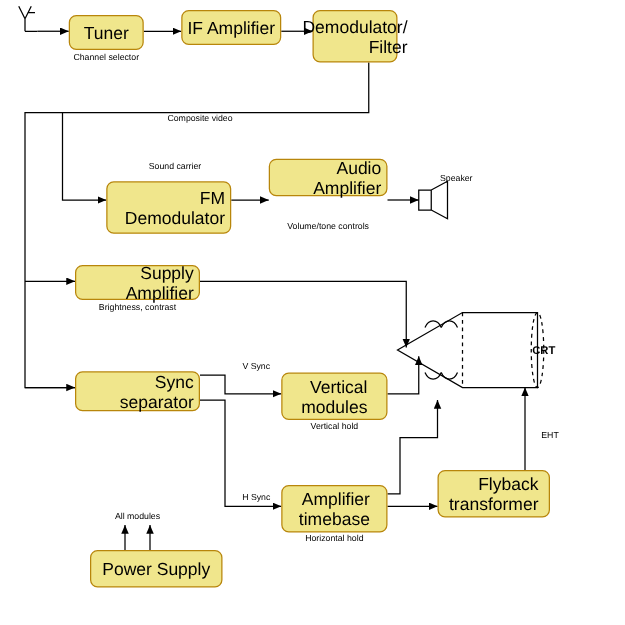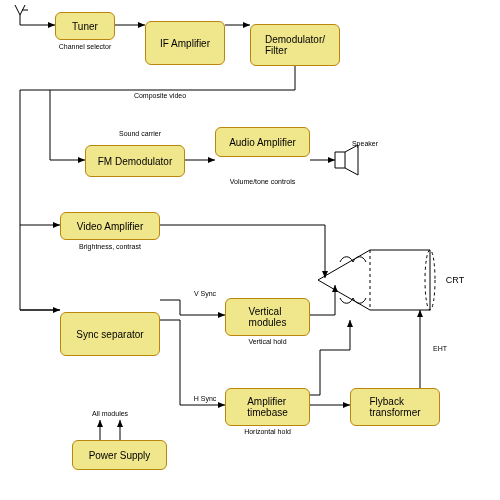--- a/index.html
+++ b/index.html
@@ -13,22 +13,22 @@
     font-size: 10px;
   }
   .box {
     position: absolute;
     background: #f0e68c;
     border: 1px solid #b8860b;
     border-radius: 6px;
     display: flex;
     align-items: center;
     justify-content: center;
-    text-align: left;
-    font-size: 10px;
+    text-align: right;
+    font-size: 14px;
     padding: 2px 4px;
     box-sizing: border-box;
   }
   .label {
     position: absolute;
     font-size: 7px;
     text-align: center;
     color: #000;
   }
   svg {
@@ -102,45 +102,45 @@
     <ellipse class="line dashed" cx="430" cy="280" rx="5" ry="30"></ellipse>
 
     <path class="line" d="M340,262 C343,255 350,255 353,262"></path>
     <path class="line" d="M353,262 C356,255 363,255 366,262"></path>
     <path class="line" d="M340,298 C343,305 350,305 353,298"></path>
     <path class="line" d="M353,298 C356,305 363,305 366,298"></path>
   </g>
 </svg>
 
 <div class="box" style="left:55px;top:12px;width:60px;height:28px">Tuner</div>
-<div class="box" style="left:145px;top:21px;width:80px;height:44px">IF Amplifier</div>
-<div class="box" style="left:250px;top:24px;width:90px;height:42px;white-space:pre-line">Demodulator/
+<div class="box" style="left:145px;top:8px;width:80px;height:28px">IF Amplifier</div>
+<div class="box" style="left:250px;top:8px;width:68px;height:42px;white-space:pre-line">Demodulator/
 Filter</div>
 
-<div class="box" style="left:85px;top:145px;width:100px;height:32px">FM Demodulator</div>
+<div class="box" style="left:85px;top:145px;width:100px;height:42px">FM Demodulator</div>
 <div class="box" style="left:215px;top:127px;width:95px;height:30px">Audio Amplifier</div>
 
-<div class="box" style="left:60px;top:212px;width:100px;height:28px">Video Amplifier</div>
+<div class="box" style="left:60px;top:212px;width:100px;height:28px">Supply Amplifier</div>
 
-<div class="box" style="left:60px;top:312px;width:100px;height:44px">Sync separator</div>
+<div class="box" style="left:60px;top:297px;width:100px;height:32px">Sync separator</div>
 
 <div class="box" style="left:225px;top:298px;width:85px;height:38px;white-space:pre-line">Vertical
 modules</div>
 <div class="box" style="left:225px;top:388px;width:85px;height:38px;white-space:pre-line">Amplifier
 timebase</div>
-<div class="box" style="left:350px;top:388px;width:90px;height:38px;white-space:pre-line">Flyback
+<div class="box" style="left:350px;top:376px;width:90px;height:38px;white-space:pre-line">Flyback
 transformer</div>
 
-<div class="box" style="left:72px;top:440px;width:95px;height:30px">Power Supply</div>
+<div class="box" style="left:72px;top:440px;width:106px;height:30px">Power Supply</div>
 
 <div class="label" style="left:55px;top:43px;width:60px">Channel selector</div>
 <div class="label" style="left:100px;top:92px;width:120px">Composite video</div>
 <div class="label" style="left:100px;top:130px;width:80px">Sound carrier</div>
 <div class="label" style="left:345px;top:140px;width:40px">Speaker</div>
 <div class="label" style="left:215px;top:178px;width:95px">Volume/tone controls</div>
 <div class="label" style="left:60px;top:243px;width:100px">Brightness, contrast</div>
 <div class="label" style="left:185px;top:290px;width:40px">V Sync</div>
 <div class="label" style="left:185px;top:395px;width:40px">H Sync</div>
 <div class="label" style="left:225px;top:338px;width:85px">Vertical hold</div>
 <div class="label" style="left:225px;top:428px;width:85px">Horizontal hold</div>
 <div class="label" style="left:80px;top:410px;width:60px">All modules</div>
-<div class="label" style="left:440px;top:275px;width:30px;font-size:9px;font-weight:normal">CRT</div>
+<div class="label" style="left:420px;top:275px;width:30px;font-size:9px;font-weight:bold">CRT</div>
 <div class="label" style="left:425px;top:345px;width:30px">EHT</div>
 
 </body></html>

